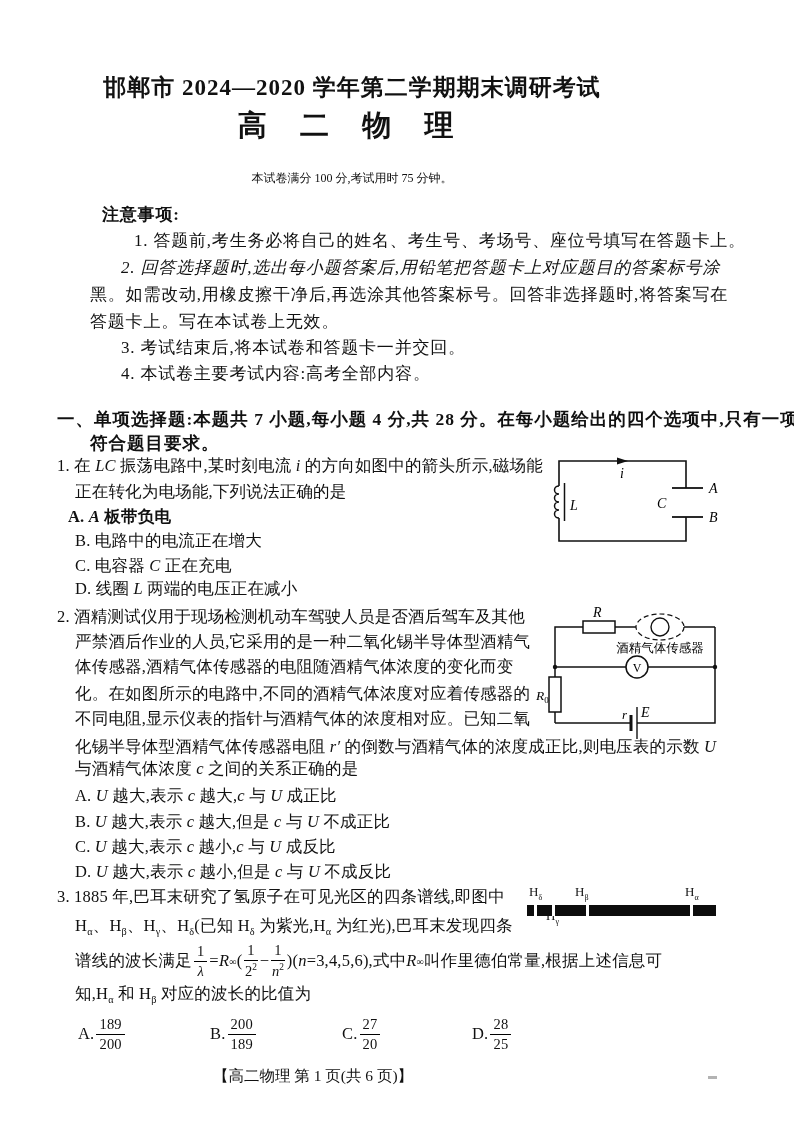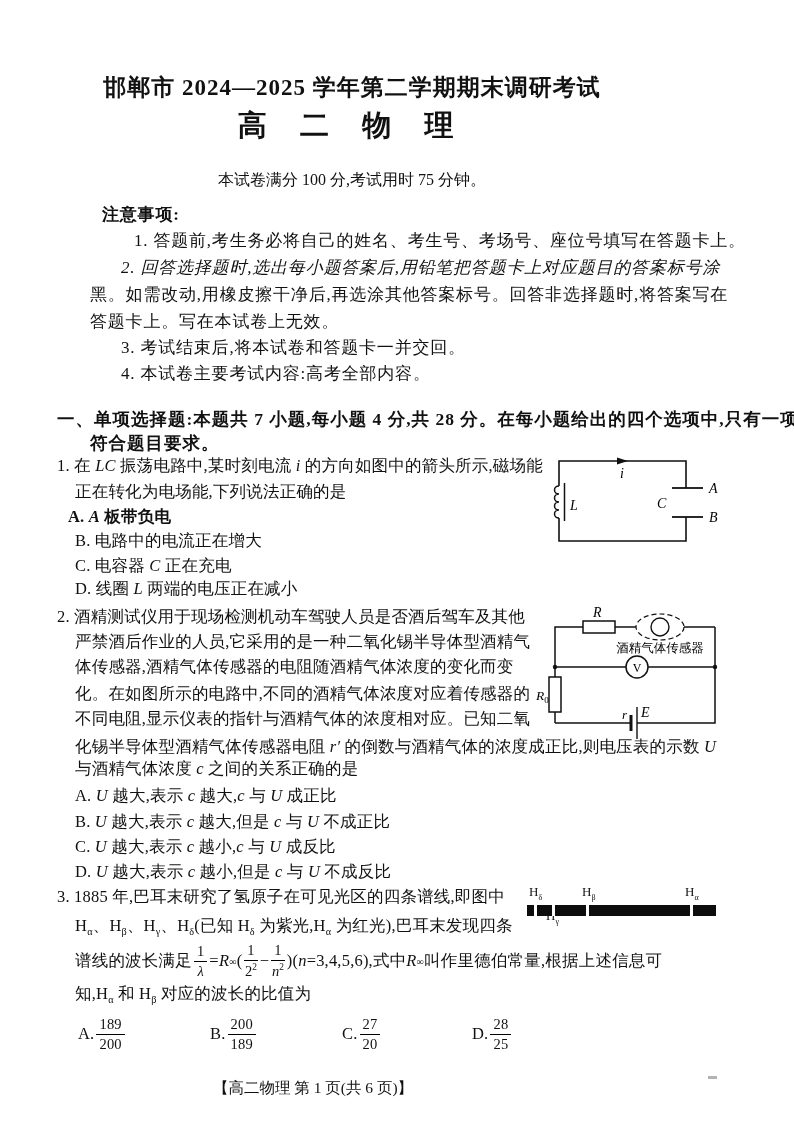--- a/index.html
+++ b/index.html
@@ -8,42 +8,42 @@
     font-family:"Liberation Serif","DejaVu Serif",serif;color:#111;
     overflow:hidden;
   }
   .abs{position:absolute;white-space:nowrap;}
   .t{font-size:17px;letter-spacing:0.8px;}
   .q{font-size:16.5px;letter-spacing:0.2px;}
   .bold{font-weight:bold;margin-left:12px;}
   .center-box{position:absolute;left:57px;width:590px;text-align:center;}
   .title{font-size:23px;font-weight:bold;letter-spacing:1px;}
   .subject{font-size:29px;font-weight:bold;letter-spacing:13px;}
-  .exam-info{font-size:16px;}
+  .exam-info{font-size:12px;}
   .sect{font-size:17.5px;font-weight:bold;letter-spacing:1px;}
   .it{font-style:italic;font-family:"Liberation Serif",serif;}
   sub{font-size:0.62em;}
   sup{font-size:0.65em;}
   .frac{display:inline-flex;flex-direction:column;text-align:center;vertical-align:middle;
         margin:0 2px;font-size:14.5px;line-height:1.15;}
   .fnum{border-bottom:1.2px solid #000;padding:0 3px 1px;display:block;}
   .fden{display:block;padding-top:1px;}
   .formula-line{display:flex;align-items:center;height:46px;font-size:16.5px;}
   .opt-frac{display:flex;align-items:center;height:42px;font-size:16.5px;}
   .footer-box{position:absolute;left:57px;width:512px;text-align:center;font-size:15.5px;}
   svg text{font-family:"Liberation Serif","DejaVu Serif",serif;}
   .spec-bar{position:absolute;top:21px;left:0;width:189px;height:11px;background:#0d0d0d;}
   .spec-gap{position:absolute;top:0;width:2.5px;height:11px;background:#fff;}
   .spec-label{position:absolute;top:0;font-size:13px;}
   .artifact{position:absolute;background:#8a8a8a;opacity:.65;}
 </style>
 </head>
 <body>
 
-<div class="center-box title" style="top:72px;">邯郸市 2024—2025 学年第二学期期末调研考试</div>
+<div class="center-box title" style="top:72px;">邯郸市 2024—2020 学年第二学期期末调研考试</div>
 <div class="center-box subject" style="top:106px;">高 二 物 理</div>
 <div class="center-box exam-info" style="top:170px;">本试卷满分 100 分,考试用时 75 分钟。</div>
 
 <div class="abs t bold" style="left:90px;top:203px;">注意事项:</div>
 <div class="abs t" style="left:121px;top:229px;margin-left:13px;">1. 答题前,考生务必将自己的姓名、考生号、考场号、座位号填写在答题卡上。</div>
 <div class="abs t" style="left:121px;top:256px;font-style:italic;">2. 回答选择题时,选出每小题答案后,用铅笔把答题卡上对应题目的答案标号涂</div>
 <div class="abs t" style="left:90px;top:283px;">黑。如需改动,用橡皮擦干净后,再选涂其他答案标号。回答非选择题时,将答案写在</div>
 <div class="abs t" style="left:90px;top:310px;">答题卡上。写在本试卷上无效。</div>
 <div class="abs t" style="left:121px;top:336px;">3. 考试结束后,将本试卷和答题卡一并交回。</div>
 <div class="abs t" style="left:121px;top:362px;">4. 本试卷主要考试内容:高考全部内容。</div>
@@ -148,24 +148,24 @@
       <span class="fden">20</span>
     </span></div>
 <div class="abs q opt-frac" style="left:472px;top:1013px;">D. <span class="frac">
       <span class="fnum">28</span>
       <span class="fden">25</span>
     </span></div>
 
 <div class="abs" style="left:527px;top:884px;width:189px;height:34px;">
   <span class="spec-label" style="left:2px;">H<sub>δ</sub></span>
   <span class="spec-label" style="left:19px;margin-top:24px;">H<sub>γ</sub></span>
-  <span class="spec-label" style="left:55px;">H<sub>β</sub></span>
+  <span class="spec-label" style="left:48px;">H<sub>β</sub></span>
   <span class="spec-label" style="left:158px;">H<sub>α</sub></span>
   <div class="spec-bar">
     <div class="spec-gap" style="left:7px;"></div>
     <div class="spec-gap" style="left:25px;"></div>
     <div class="spec-gap" style="left:59px;"></div>
     <div class="spec-gap" style="left:163px;"></div>
   </div>
 </div>
 
-<div class="footer-box" style="top:1066px;margin-top:12px;">【高二物理 第 1 页(共 6 页)】</div>
+<div class="footer-box" style="top:1066px;">【高二物理 第 1 页(共 6 页)】</div>
 <div class="artifact" style="left:708px;top:1076px;width:9px;height:3px;"></div>
 
 </body></html>

